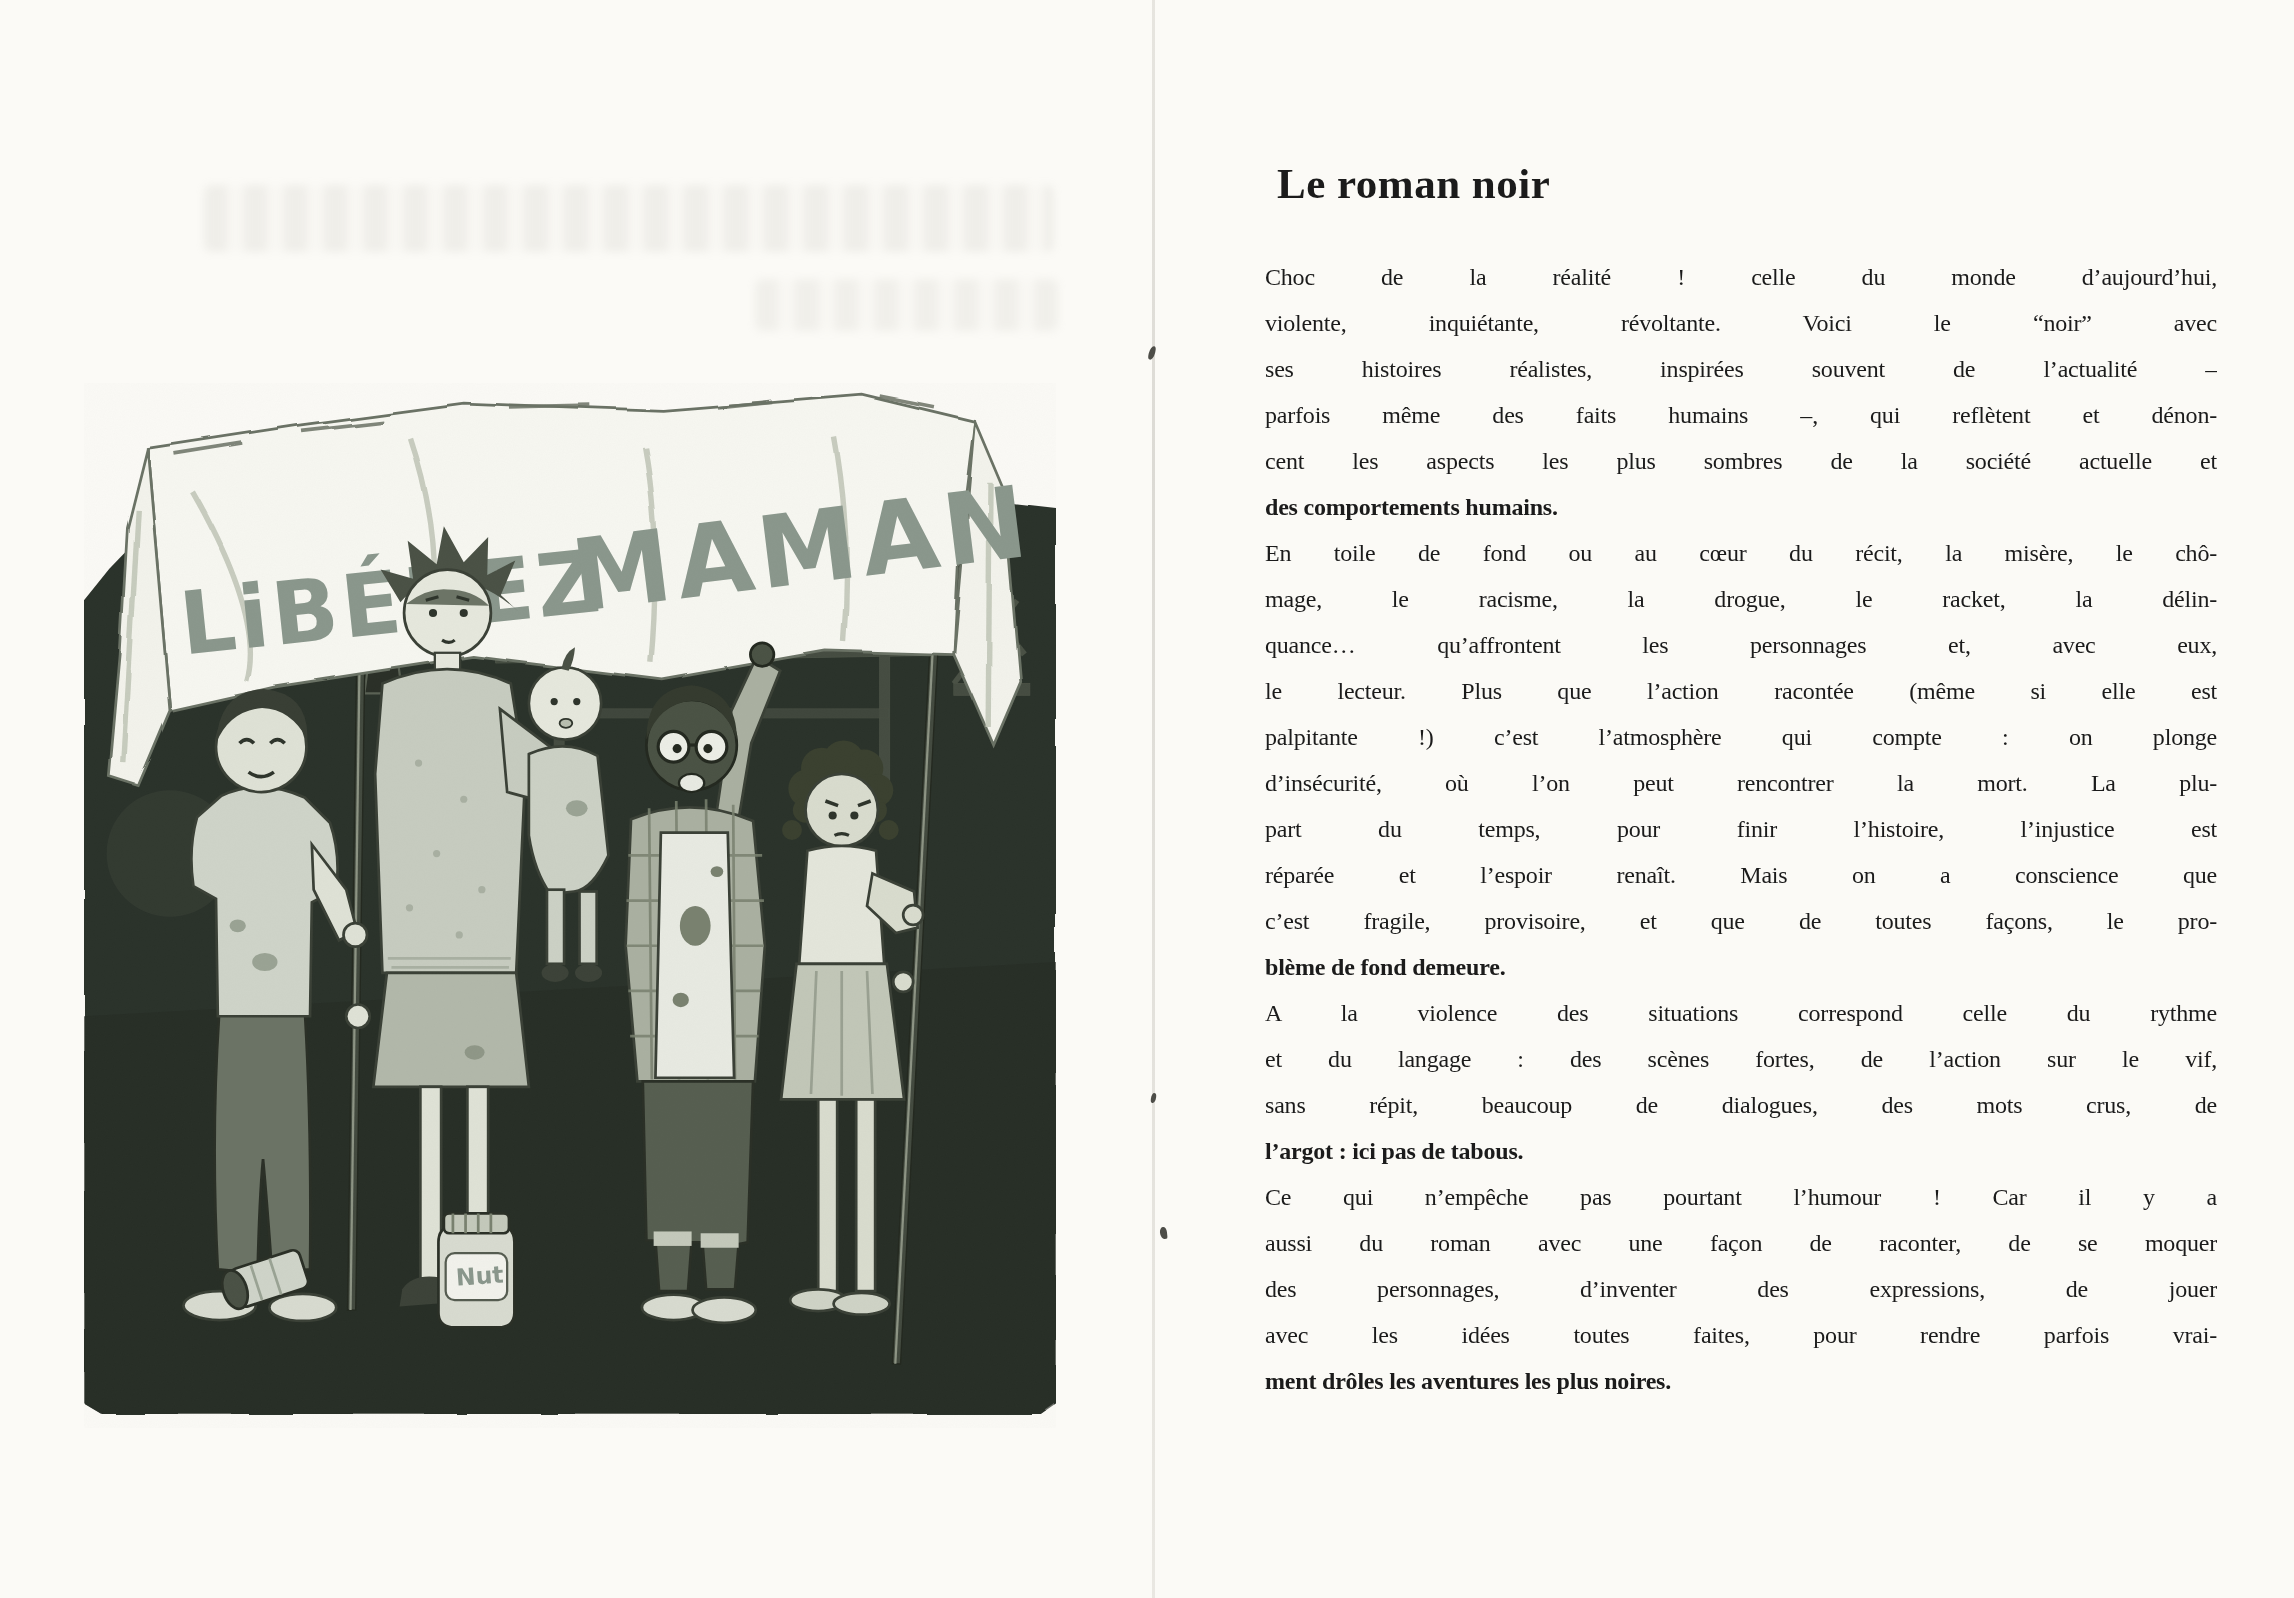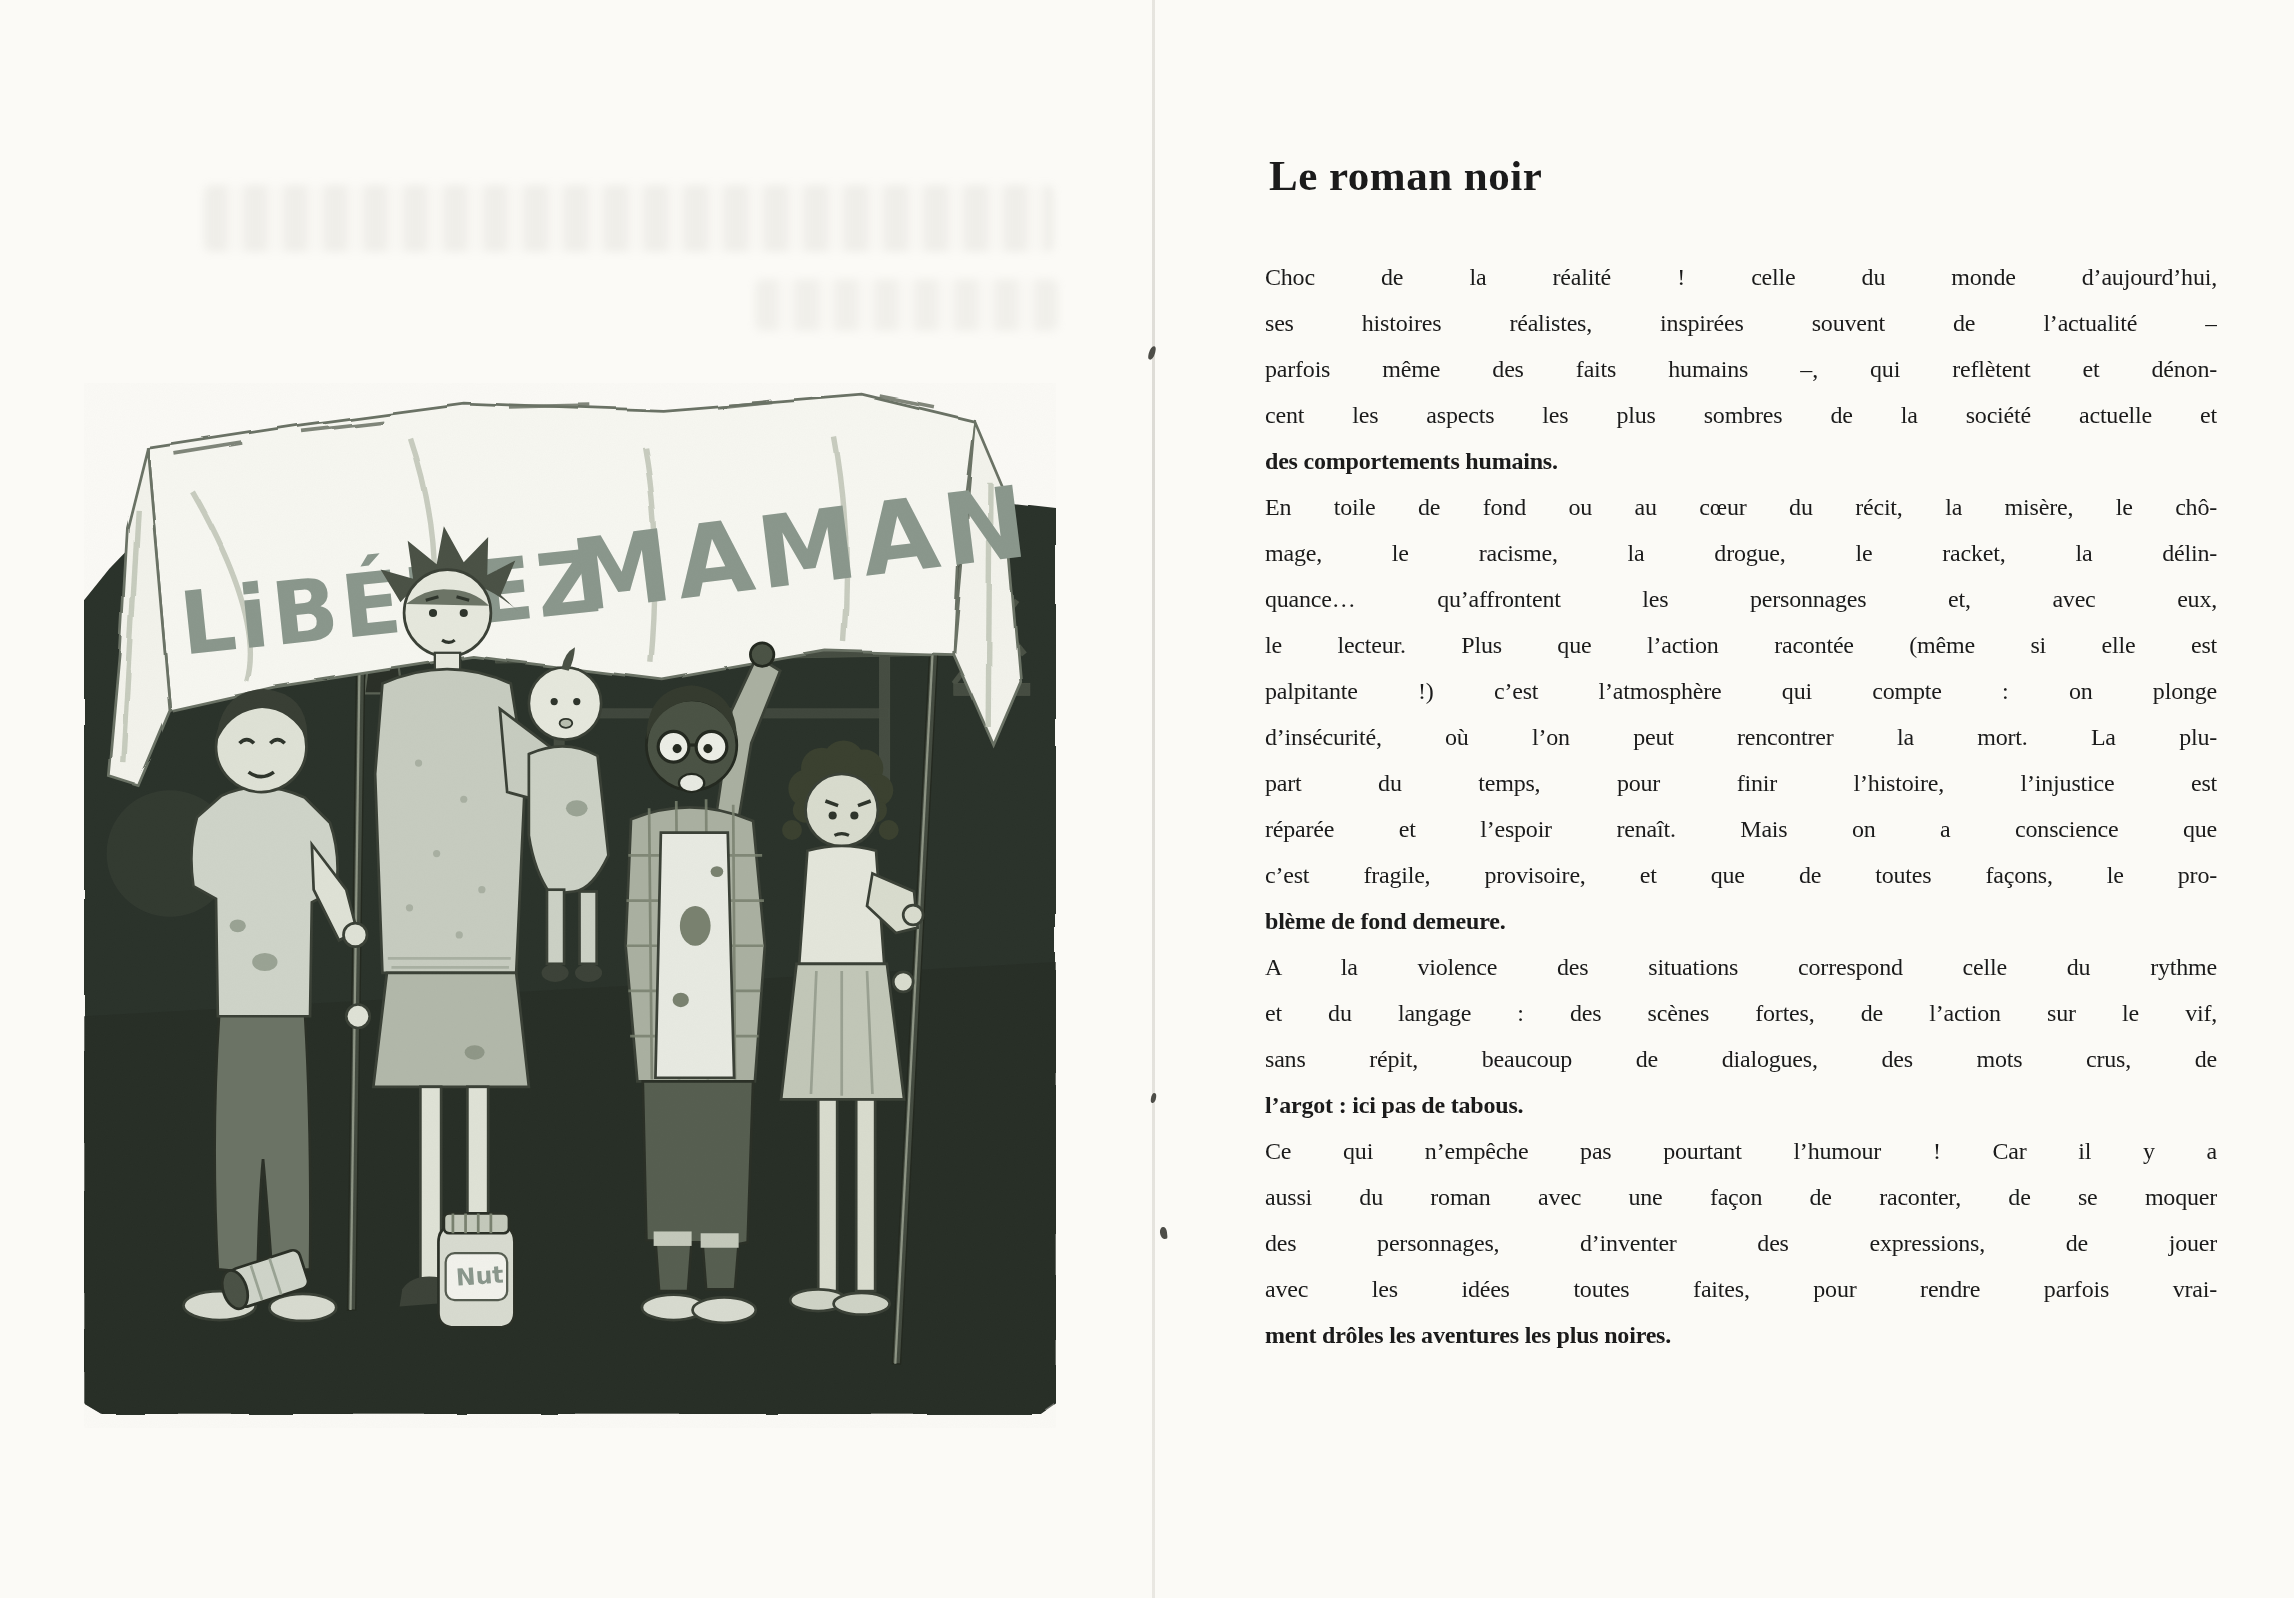--- a/index.html
+++ b/index.html
@@ -275,24 +275,25 @@
 <div class="speck s1"></div>
 <div class="speck s2"></div>
 <div class="speck s3"></div>
 
 <div class="page right">
   
   
   
 </div>
 
-<h1 class="title" style="margin:4px;">Le roman noir</h1>
+<h1 class="title" style="margin:12px;">Le roman noir</h1>
 
 <div class="bodytext">
   <div class="line">Choc de la réalité ! celle du monde d’aujourd’hui,</div>
+  <div class="line">violente, inquiétante, révoltante. Voici le “noir” avec</div>
   <div class="line">ses histoires réalistes, inspirées souvent de l’actualité –</div>
   <div class="line">parfois même des faits humains –, qui reflètent et dénon-</div>
   <div class="line">cent les aspects les plus sombres de la société actuelle et</div>
   <div class="line end">des comportements humains.</div>
   <div class="line">En toile de fond ou au cœur du récit, la misère, le chô-</div>
   <div class="line">mage, le racisme, la drogue, le racket, la délin-</div>
   <div class="line">quance… qu’affrontent les personnages et, avec eux,</div>
   <div class="line">le lecteur. Plus que l’action racontée (même si elle est</div>
   <div class="line">palpitante !) c’est l’atmosphère qui compte : on plonge</div>
   <div class="line">d’insécurité, où l’on peut rencontrer la mort. La plu-</div>

